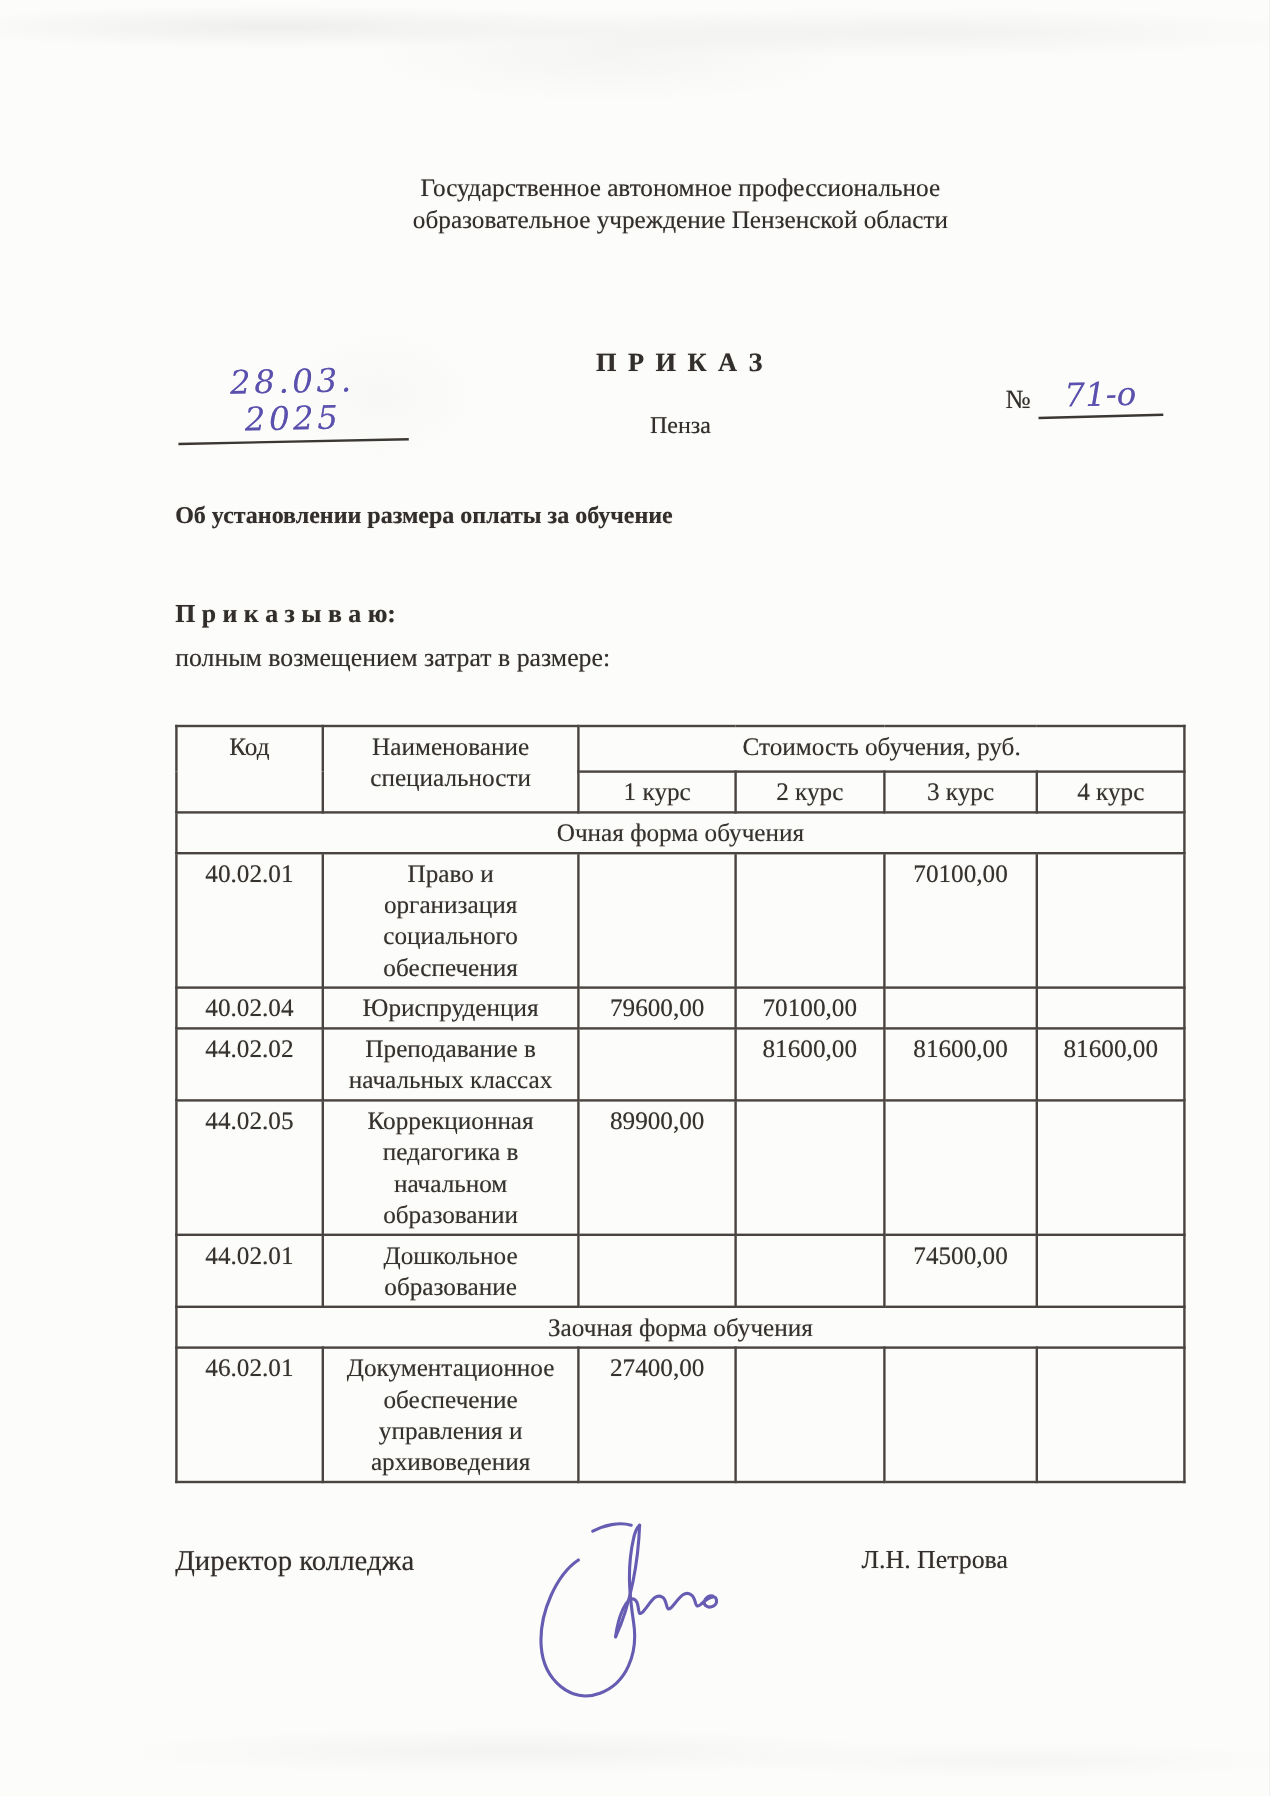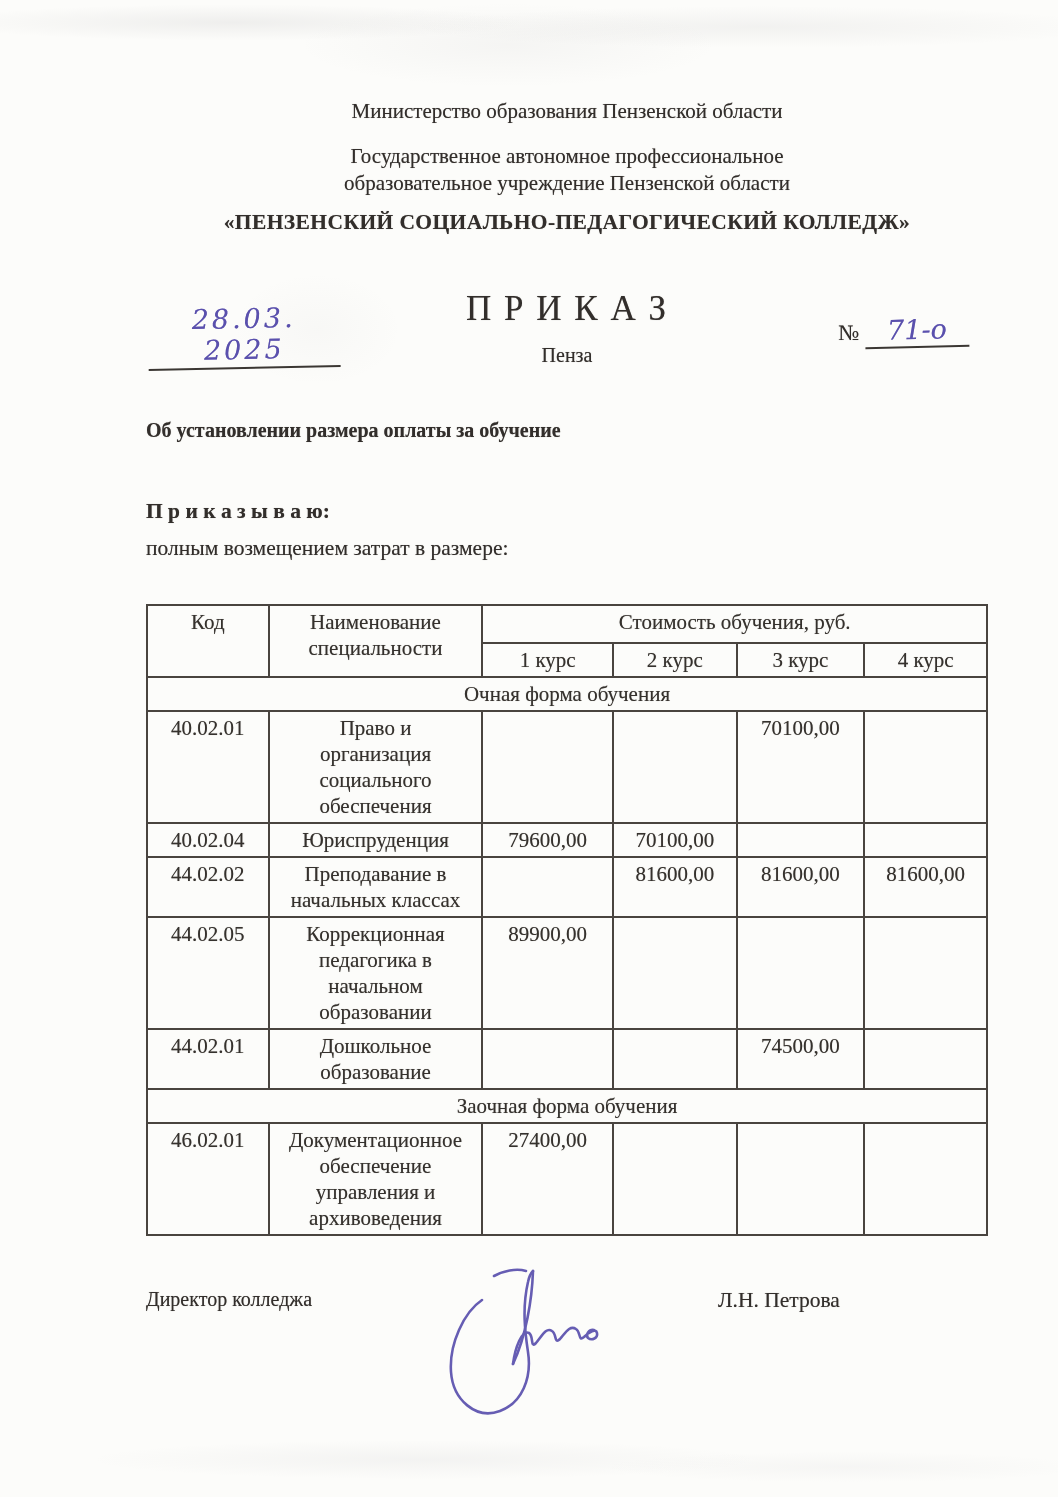--- a/index.html
+++ b/index.html
@@ -20,21 +20,21 @@
     font-family: "Liberation Serif", "DejaVu Serif", serif;
     color: #322e2b;
     overflow: hidden;
   }
   .doc-text { text-shadow: 0 0 0.7px rgba(58,53,48,0.55); }
   .abs { position: absolute; }
   .centerband { left: 146px; width: 842px; text-align: center; }
 
   .lh-line { font-size: 21px; line-height: 28px; }
   .lh-bold { font-weight: bold; font-size: 21.5px; letter-spacing: 0.4px; }
-  .doc-type { font-weight: normal; font-size: 35px; letter-spacing: 2px; }
+  .doc-type { font-weight: bold; font-size: 22px; letter-spacing: 2px; }
 
   .hw {
     font-family: "DejaVu Serif", serif;
     font-style: italic;
     color: #5a50ad;
     text-shadow: 0 0 0.5px rgba(90,80,173,0.5);
   }
   .hw-date {
     left: 148px; top: 303px; width: 192px;
     font-size: 27px; letter-spacing: 3px;
@@ -74,36 +74,34 @@
     vertical-align: top;
     text-shadow: 0 0 0.7px rgba(58,53,48,0.5);
   }
   tr.hrow1 { height: 38px; }
   tr.hrow2 { height: 33px; }
   tr.section-row { height: 30px; }
   .cell-center { text-align: center; }
   .cell-name { text-align: center; white-space: pre-line; padding-left: 9px; }
   .prewrap { white-space: pre-line; }
 
-  .sig-role { left: 146px; top: 1288px; font-size: 20px; }
+  .sig-role { left: 146px; top: 1288px; font-size: 24px; }
   .sig-name { left: 718px; top: 1288px; font-size: 21.5px; }
   .sig-image { left: 436px; top: 1250px; }
 </style>
 </head>
 <body>
 
 <div class="page">
 
-  <div class="abs centerband lh-line doc-text" style="top:97px">Министерство образования Пензенской области</div>
 
   <div class="abs centerband lh-line doc-text" style="top:142px">Государственное автономное профессиональное</div>
 
   <div class="abs centerband lh-line doc-text" style="top:169px">образовательное учреждение Пензенской области</div>
 
-  <div class="abs centerband lh-bold doc-text" style="top:210px">«ПЕНЗЕНСКИЙ СОЦИАЛЬНО-ПЕДАГОГИЧЕСКИЙ КОЛЛЕДЖ»</div>
 
 
   <div class="abs centerband doc-type doc-text" style="top:289px">П Р И К А З</div>
 
   <div class="abs hw hw-date">28.03. 2025</div>
 
   <div class="abs number-group">
     <span class="number-sign doc-text">№</span>
     <span class="hw hw-number">71-о</span>
   </div>

